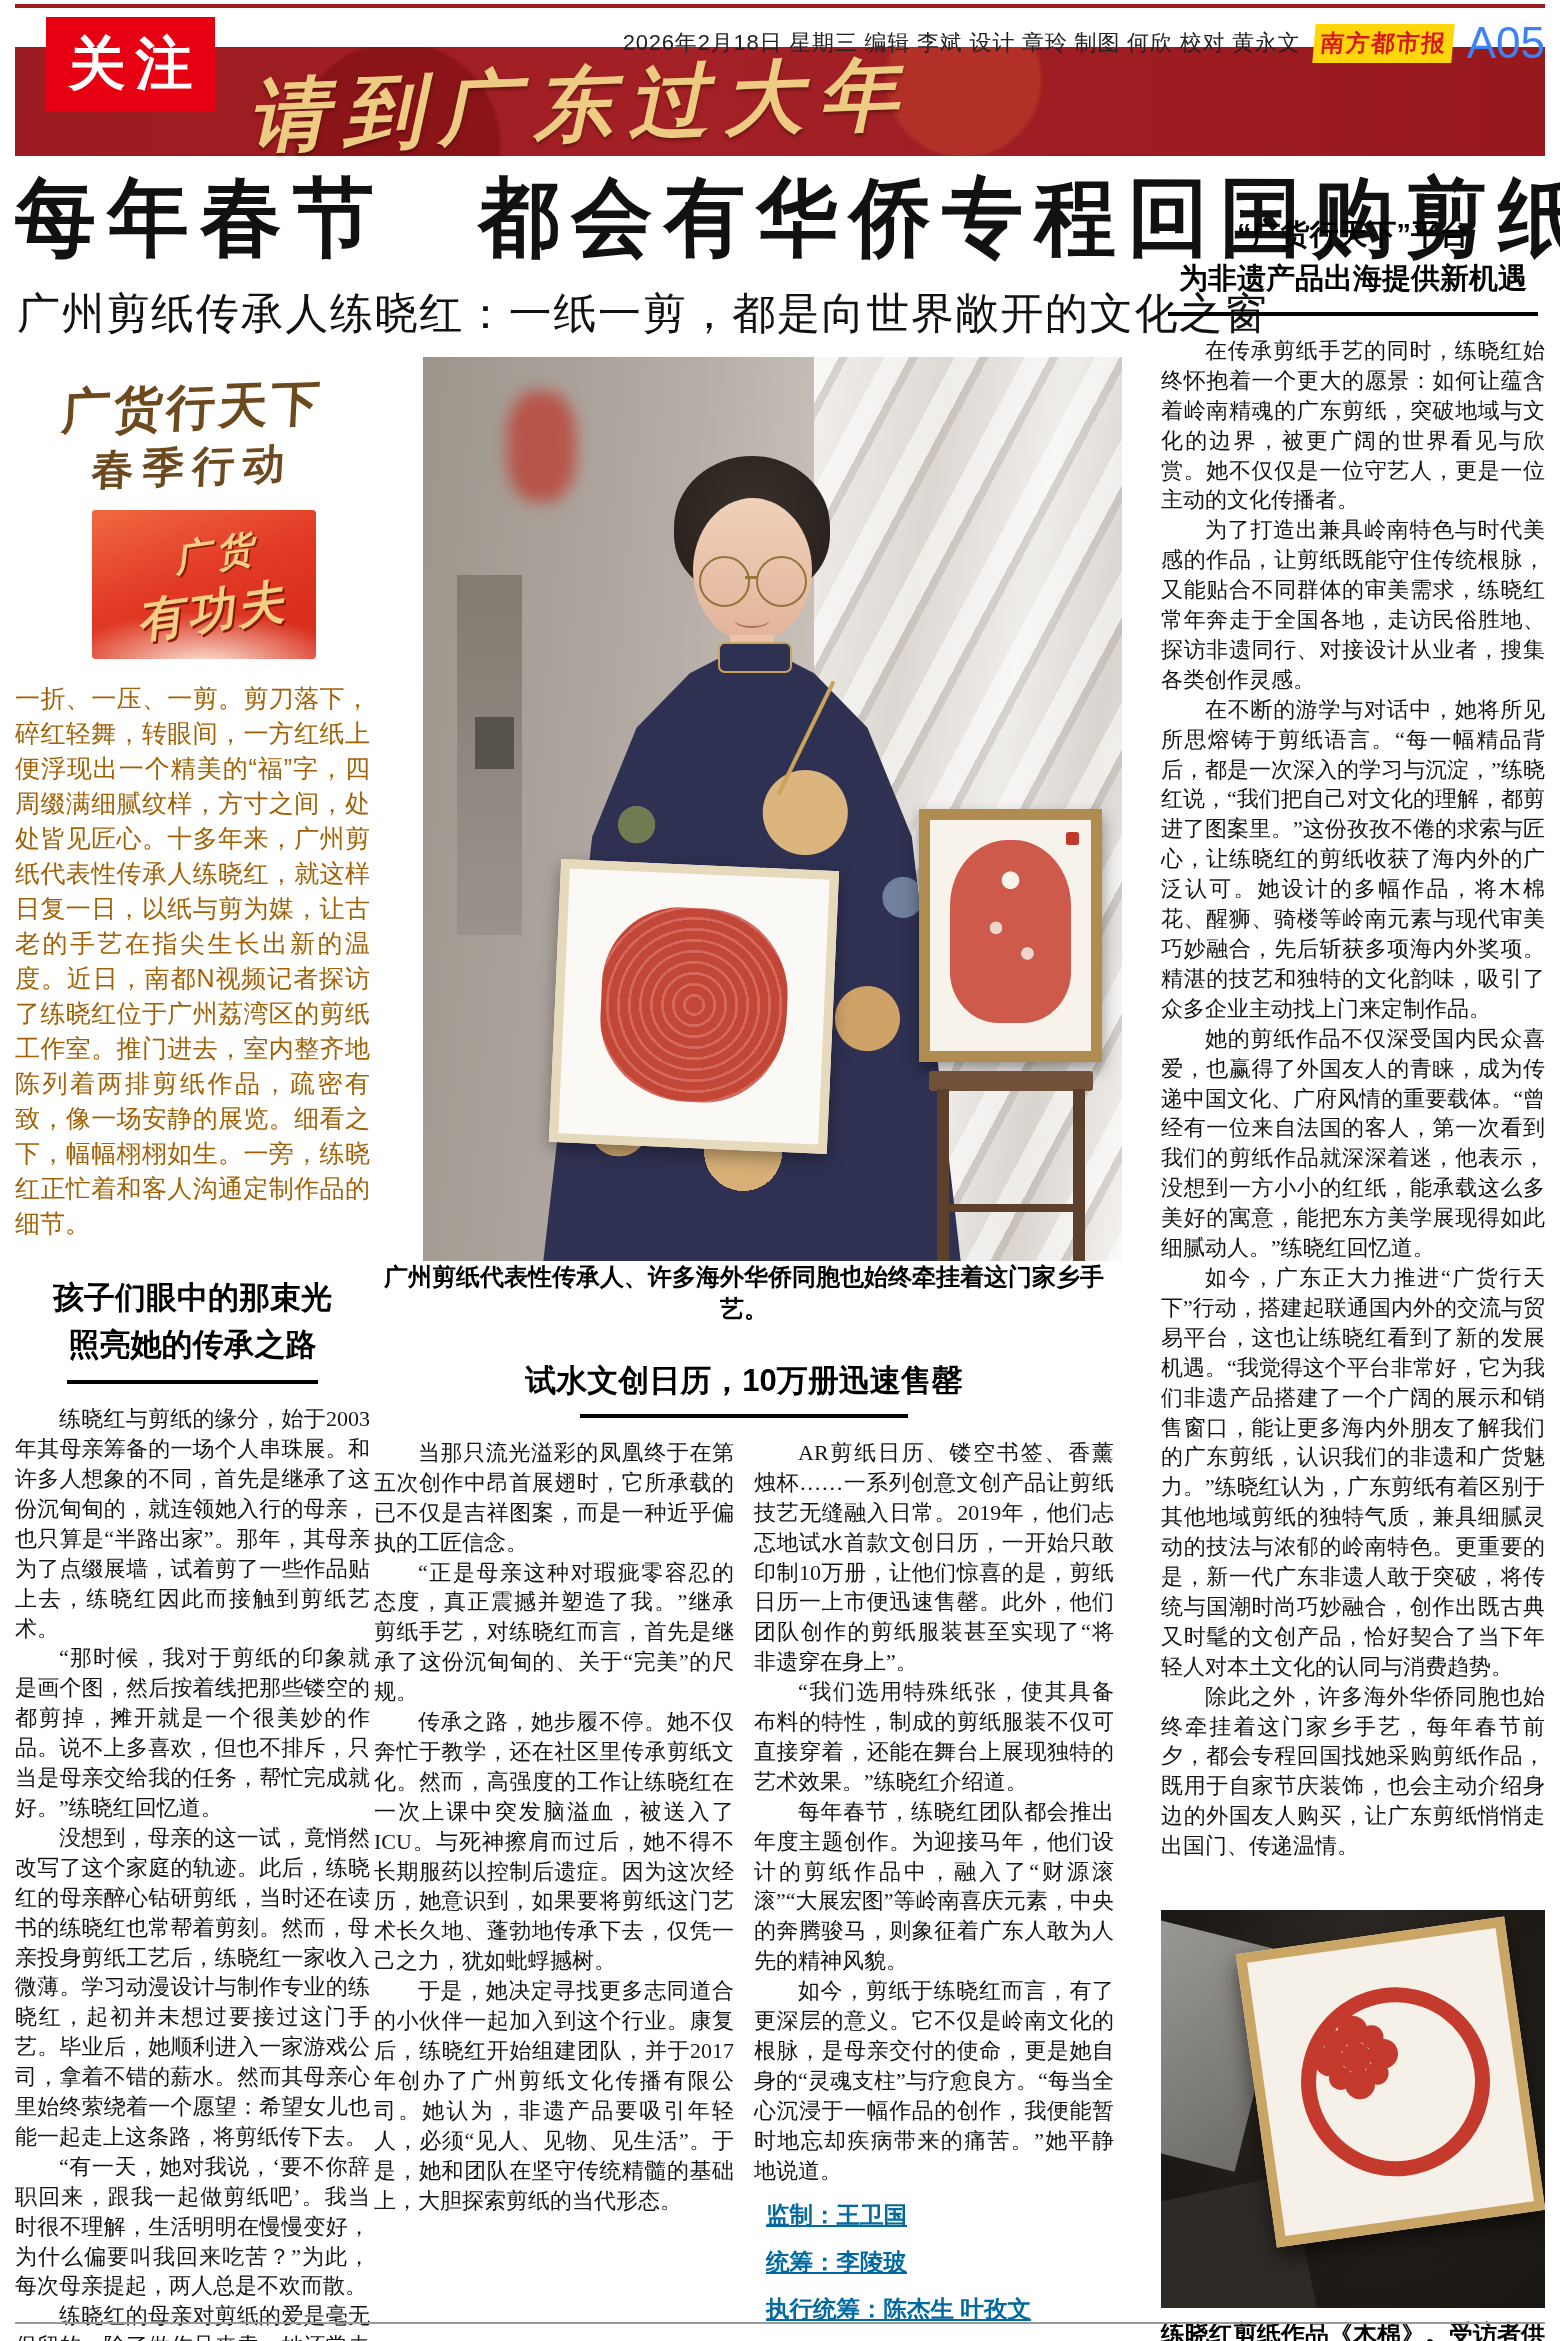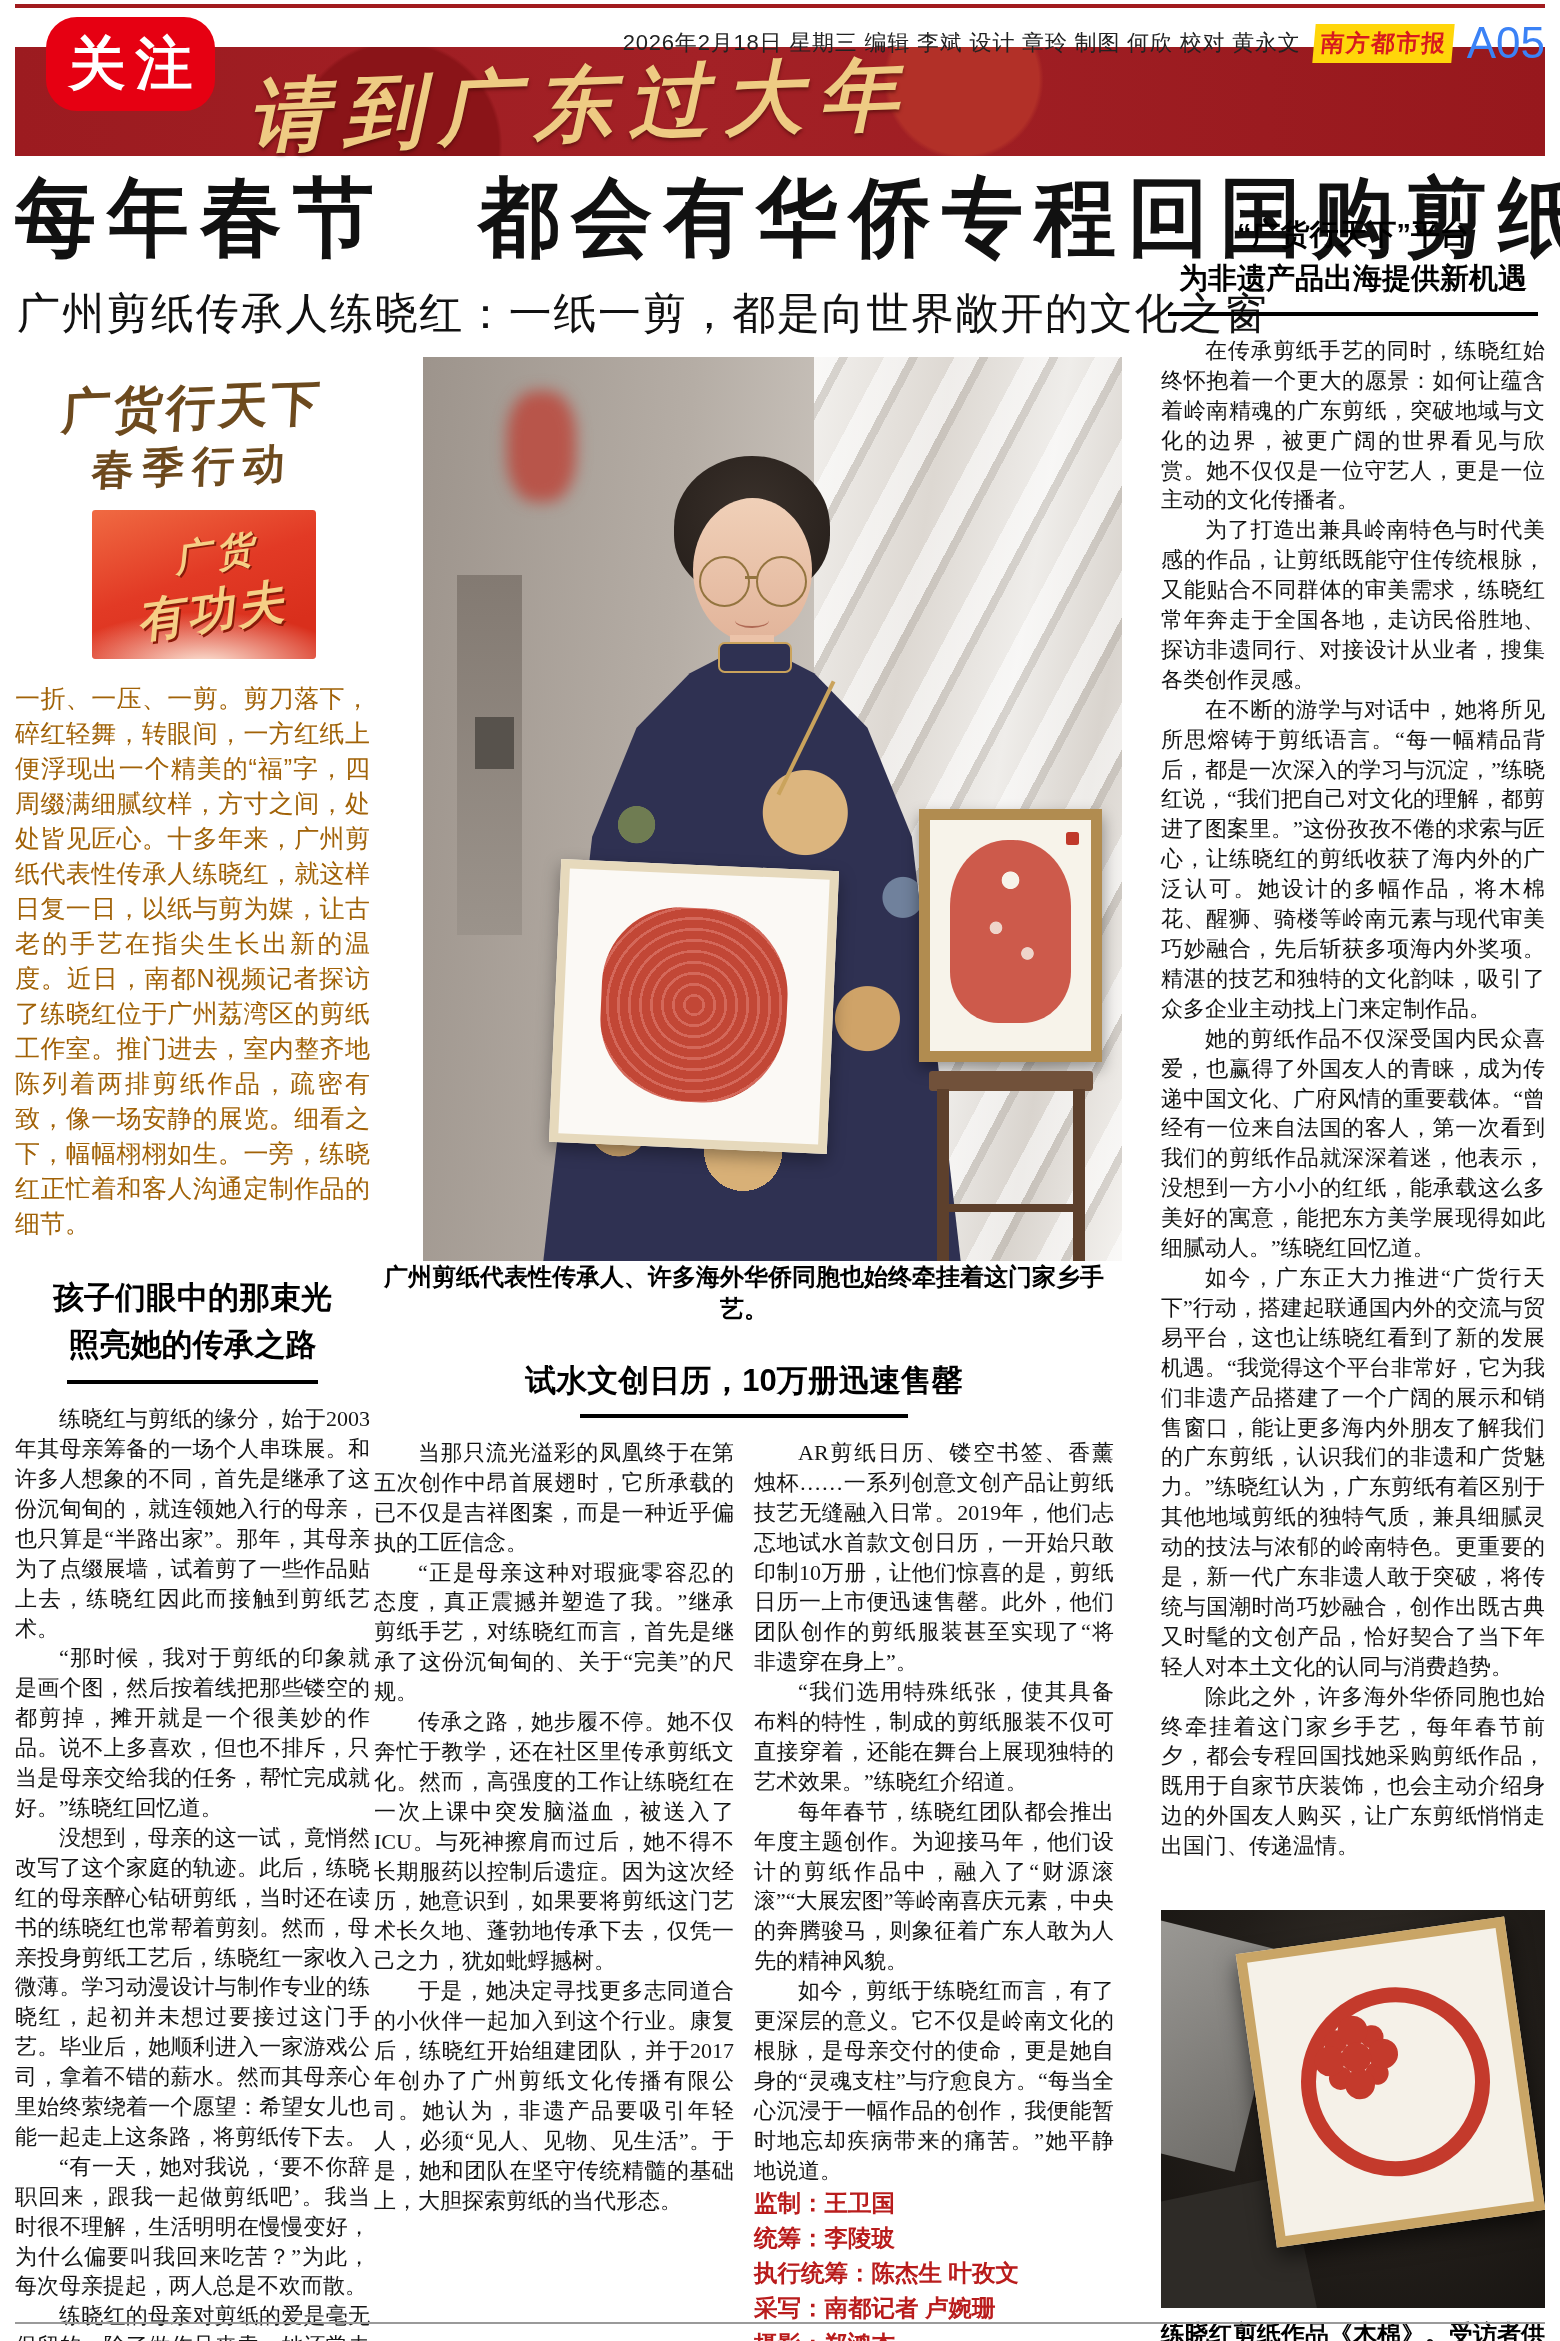--- a/index.html
+++ b/index.html
@@ -1,21 +1,21 @@
 <!DOCTYPE html>
 <html style="font-size:13.4px"><head>
 <meta charset="utf-8">
 <style>
   html,body{margin:0;padding:0;background:#fff;}
   .page{position:relative;width:1560px;height:2342px;background:#fff;overflow:hidden;
         font-family:"Liberation Sans",sans-serif;color:#111;}
   
   .topline{position:absolute;left:15px;top:4.2px;width:1530px;height:3.4px;background:#a11b1e;}
   .badge{position:absolute;left:46px;top:17px;width:169px;height:94px;background:#e60012;z-index:3;
-         display:flex;align-items:center;justify-content:center;border-radius:31px;}
+         display:flex;align-items:center;justify-content:center;}
   .badge span{color:#fff;font-size:57px;font-weight:900;letter-spacing:10px;margin-left:10px;}
   .dateline{position:absolute;right:15px;top:18.4px;height:50px;display:flex;align-items:center;gap:13.4px;z-index:3;}
   .date{font-size:22px;color:#222;letter-spacing:0.8px;}
   .paper{background:#ffd60a;color:#d7191f;font-weight:900;font-size:23.5px;padding:3.4px 6.7px;
          transform:skewX(-5deg);letter-spacing:1.7px;}
   .pageno{font-size:44px;font-weight:400;color:#3b82f6;}
   .banner{position:absolute;left:15px;top:47px;width:1530px;height:109px;z-index:1;
           background:radial-gradient(circle at 62% 30%,#b23028 0 75px,rgba(0,0,0,0) 80px),
                      radial-gradient(circle at 25% 90%,#8a1418 0 101px,rgba(0,0,0,0) 105px),
                      linear-gradient(90deg,#9c1b20,#a32126 45%,#97181d);}
@@ -48,21 +48,21 @@
   .title-rule{width:251px;height:4.2px;background:#000;margin:11.7px auto 20px auto;}
   .title-rule.w2{width:328px;}
   .title-rule.w3{width:370px;}
   .bp{margin:0;font-family:"Liberation Serif",serif;font-size:22px;line-height:1.36;
       text-align:justify;text-indent:2em;color:#141414;}
   
   .photo-caption{margin:0;text-align:center;font-size:24px;font-weight:700;color:#000;}
   .sec-title2{margin:35px 0 0 0;font-size:31px;font-weight:700;text-align:center;color:#000;}
   .twocol{display:flex;gap:20px;margin-top:6.7px;}
   .subcol{width:360px;}
-  .credit{margin:0;font-size:23.5px;font-weight:800;line-height:1.5;color:#b91c1c;}
+  .credit{margin:12px;font-size:23.5px;font-weight:800;line-height:1.5;color:#0369a1;text-decoration:underline;}
   
   .col-right .sec-title{margin-top:0;font-size:29px;}
   .side-caption{margin:10px 0 0 0;font-size:24px;font-weight:700;color:#000;}
   
   .photo-main{position:absolute;left:423px;top:357px;width:699px;height:904px;overflow:hidden;background:#b9b1a9;}
   .pm-wall{position:absolute;inset:0;background:linear-gradient(95deg,#9d948c,#b5ada5 35%,#cdc7c0 60%,#ddd8d2);}
   .pm-fabric{position:absolute;left:56%;top:0;width:44%;height:100%;
      background:repeating-linear-gradient(118deg,rgba(255,255,255,.55) 0 22px,rgba(150,142,132,.28) 22px 30px,rgba(255,255,255,0) 30px 62px),
      linear-gradient(100deg,#f2f0ed 0%,#ddd8d2 30%,#efedea 55%,#d9d4ce 75%,#f4f2ef 100%);}
   .pm-redblur{position:absolute;left:84px;top:34px;width:69px;height:111px;background:rgba(190,60,48,.75);

